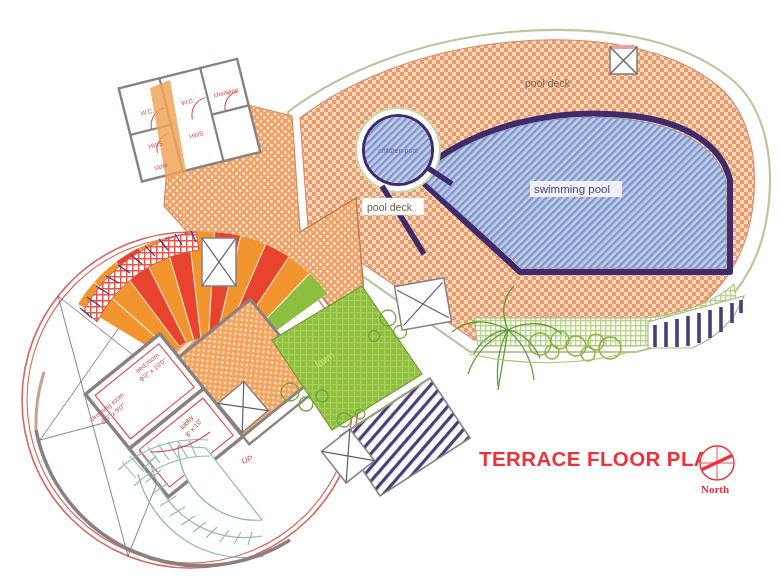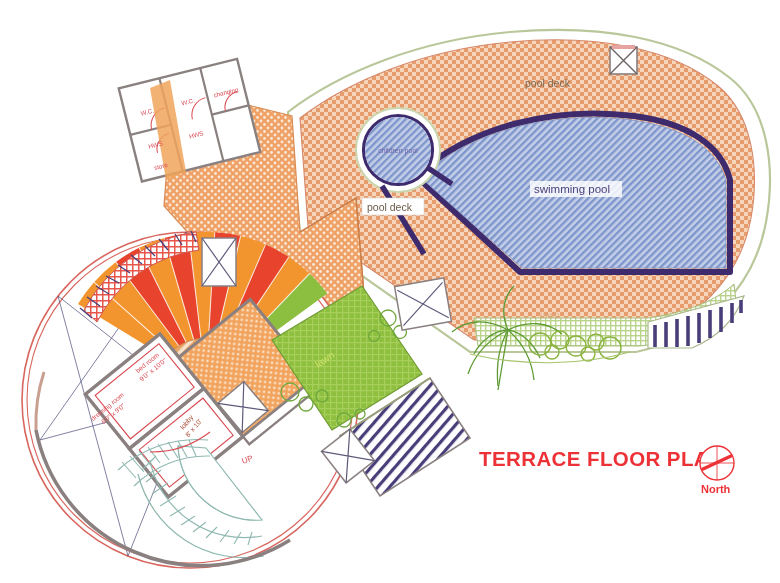--- a/index.html
+++ b/index.html
@@ -43,21 +43,21 @@
     color: #ED3237;
     white-space: nowrap;
     position: absolute;
     left: 0;
     top: 6px;
   }
   .north-label {
     position: absolute;
     left: 222px;
     top: 42px;
-    font-family: Liberation Sans, sans-serif;
+    font-family: Liberation Serif, serif;
     font-weight: bold;
     font-size: 11px;
     color: #ED3237;
   }
   .north-rose {
     position: absolute;
     left: 218px;
     top: 2px;
     width: 40px;
     height: 40px;

